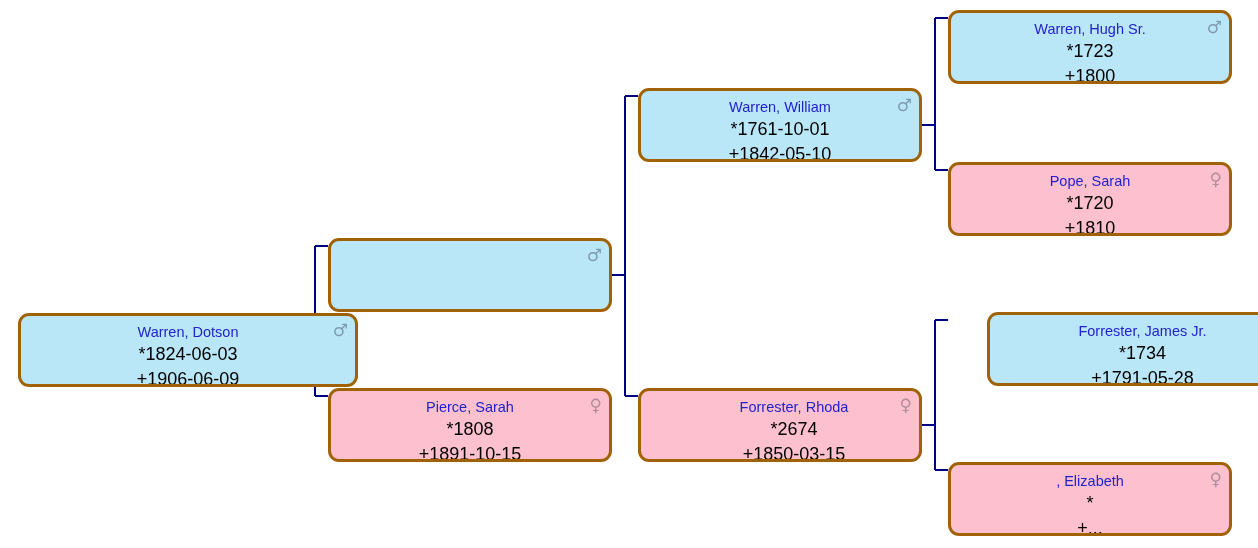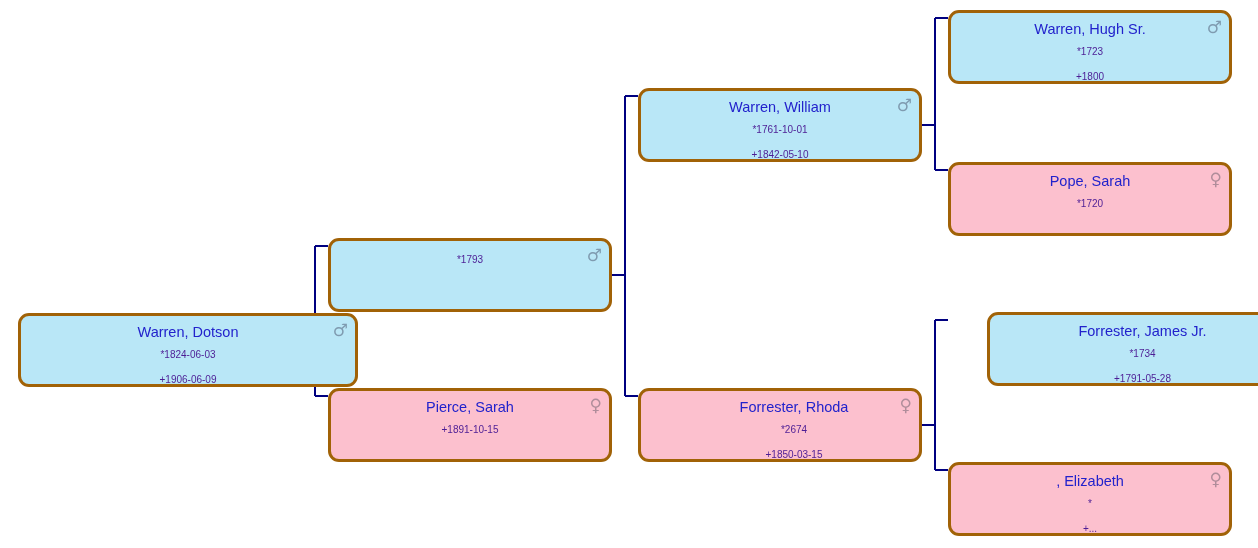--- a/index.html
+++ b/index.html
@@ -42,24 +42,24 @@
   .person.female {
     background: #fcc0ce;
   }
   .p-name {
     font-size: 14.5px;
     line-height: 20px;
     white-space: nowrap;
     color: #2222cc;
   }
   .p-birth, .p-death {
-    font-size: 10px;
+    font-size: 18px;
     line-height: 25px;
     white-space: nowrap;
-    color: #4c1d95;
+    color: #000000;
   }
   .gender-icon {
     position: absolute;
     top: 4px;
     right: 7px;
     font-size: 17px;
     line-height: 20px;
     font-family: "DejaVu Sans", sans-serif;
   }
   .gender-icon.male-icon {
@@ -94,26 +94,26 @@
     </svg>
 
   <div class="person male" style="left: 18px; top: 313px; width: 340px; height: 74px;">
     <div class="p-name">Warren, Dotson</div>
     <div class="p-birth">*1824-06-03</div>
     <div class="p-death">+1906-06-09</div>
     <span class="gender-icon male-icon">♂</span>
   </div>
 
   <div class="person male" style="left: 328px; top: 238px; width: 284px; height: 74px;">
-    <div class="p-birth">*1793</div>
     <span class="gender-icon male-icon">♂</span>
   </div>
 
   <div class="person female" style="left: 328px; top: 388px; width: 284px; height: 74px;">
     <div class="p-name">Pierce, Sarah</div>
+    <div class="p-birth">*1808</div>
     <div class="p-death">+1891-10-15</div>
     <span class="gender-icon female-icon">♀</span>
   </div>
 
   <div class="person male" style="left: 638px; top: 88px; width: 284px; height: 74px;">
     <div class="p-name">Warren, William</div>
     <div class="p-birth">*1761-10-01</div>
     <div class="p-death">+1842-05-10</div>
     <span class="gender-icon male-icon">♂</span>
   </div>
@@ -128,20 +128,21 @@
   <div class="person male" style="left: 948px; top: 10px; width: 284px; height: 74px;">
     <div class="p-name">Warren, Hugh Sr.</div>
     <div class="p-birth">*1723</div>
     <div class="p-death">+1800</div>
     <span class="gender-icon male-icon">♂</span>
   </div>
 
   <div class="person female" style="left: 948px; top: 162px; width: 284px; height: 74px;">
     <div class="p-name">Pope, Sarah</div>
     <div class="p-birth">*1720</div>
+    <div class="p-death">+1810</div>
     <span class="gender-icon female-icon">♀</span>
   </div>
 
   <div class="person male" style="left: 948px; top: 312px; width: 311px; height: 74px; margin-left: 39px;">
     <div class="p-name">Forrester, James Jr.</div>
     <div class="p-birth">*1734</div>
     <div class="p-death">+1791-05-28</div>
     <span class="gender-icon male-icon">♂</span>
   </div>
 

